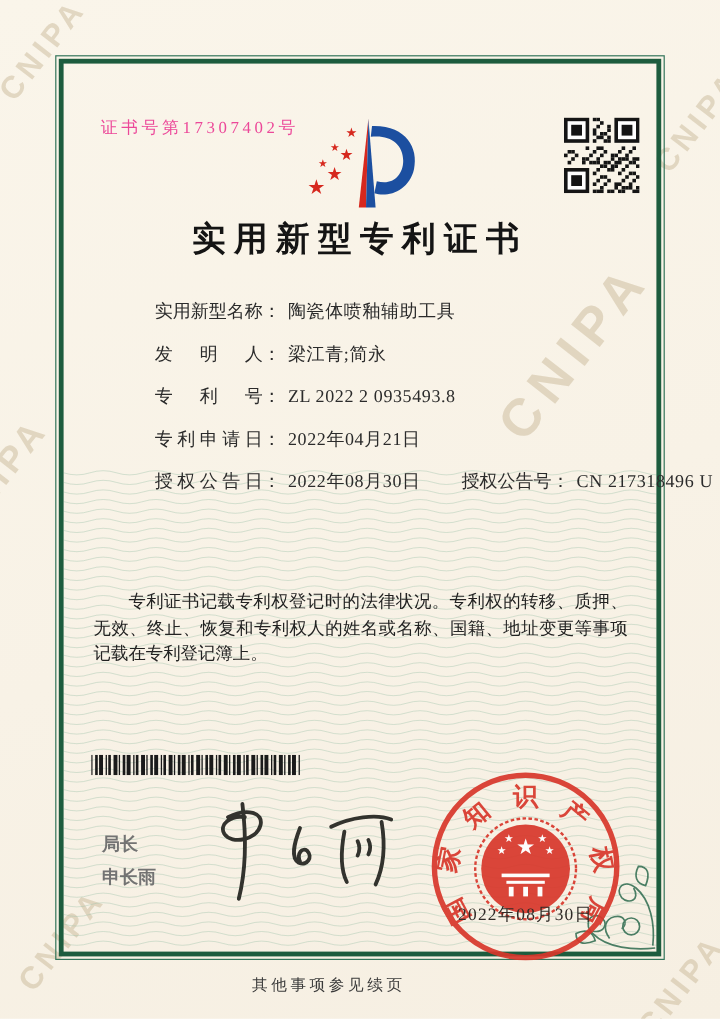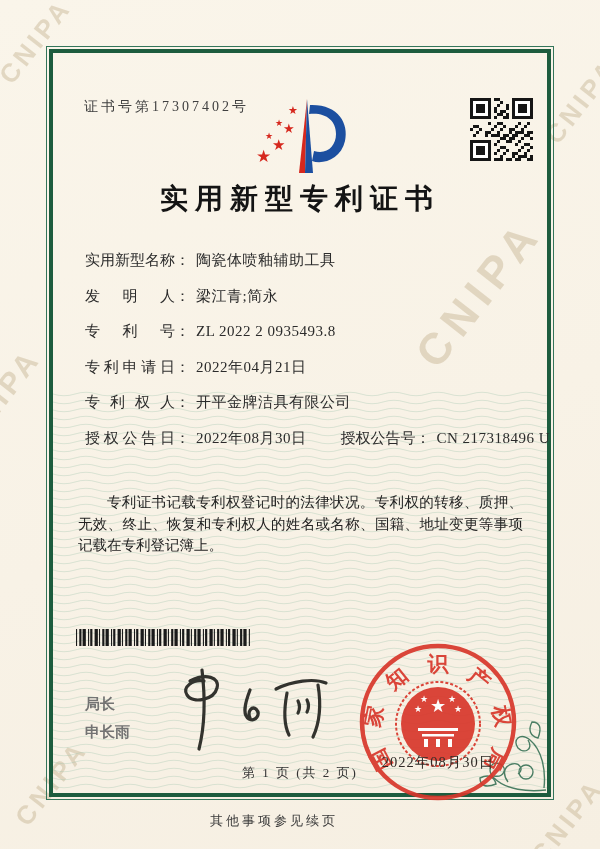--- a/index.html
+++ b/index.html
@@ -13,29 +13,29 @@
     position:absolute;font-family:"Liberation Sans","DejaVu Sans",sans-serif;
     font-weight:bold;color:rgba(193,174,138,0.42);letter-spacing:4px;
     transform:rotate(-52deg);transform-origin:center;user-select:none;white-space:nowrap;
     z-index:1;
   }
   .frame{position:absolute;left:46px;top:46px;width:508px;height:754px;
     border:1px solid #33755a;padding:2px;box-sizing:border-box;z-index:2;}
   .frame-inner{width:100%;height:100%;box-sizing:border-box;border:4px solid #1d5c3e;}
   .waves{position:absolute;left:53px;top:388px;z-index:2;pointer-events:none;}
   .content{position:absolute;left:0;top:0;width:600px;height:849px;z-index:3;}
-  .certno{position:absolute;left:84px;top:98px;font-size:14px;letter-spacing:3px;color:#404040;}
+  .certno{position:absolute;left:84px;top:98px;font-size:14px;letter-spacing:3px;color:#ec4899;}
   .logo{position:absolute;left:252px;top:96px;}
   .qr{position:absolute;left:470px;top:98px;}
   .title{position:absolute;left:0;top:180px;width:600px;text-align:center;
     font-size:28px;font-weight:bold;letter-spacing:7px;color:#141414;}
   .fields{position:absolute;left:85px;top:249px;width:440px;font-size:15px;}
   .frow{margin-bottom:13.5px;line-height:22px;white-space:nowrap;}
   .flabel{display:inline-block;width:90px;text-align:justify;text-align-last:justify;
-    -moz-text-align-last:justify;vertical-align:top;}
+    -moz-text-align-last:justify;vertical-align:top;margin-left:44px;}
   .fcolon{display:inline-block;margin-right:6px;}
   .fvalue{letter-spacing:0.5px;text-align:center;}
   .fpair2{margin-left:34px;}
   .body-text{position:absolute;left:78px;top:492px;width:445px;font-size:14.5px;
     line-height:21.5px;text-align:justify;color:#222;}
   .body-text p{margin:0;text-indent:2em;}
   .barcode{position:absolute;left:76px;top:629px;}
   .sig-block{position:absolute;left:85px;top:690px;font-size:15px;font-weight:600;
     color:#737373;font-family:"Liberation Sans","DejaVu Sans",sans-serif;line-height:28px;}
   .signature{position:absolute;left:160px;top:665px;}
@@ -249,23 +249,20 @@
     <div class="frow">
       <span class="flabel">发明人</span><span class="fcolon">：</span><span class="fvalue">梁江青;简永</span>
     </div>
     <div class="frow">
       <span class="flabel">专利号</span><span class="fcolon">：</span><span class="fvalue">ZL 2022 2 0935493.8</span>
     </div>
     <div class="frow">
       <span class="flabel">专利申请日</span><span class="fcolon">：</span><span class="fvalue">2022年04月21日</span>
     </div>
     <div class="frow">
-      <span class="flabel">专利权人</span><span class="fcolon">：</span><span class="fvalue">开平金牌洁具有限公司</span>
-    </div>
-    <div class="frow">
       <span class="flabel">授权公告日</span><span class="fcolon">：</span><span class="fvalue">2022年08月30日</span><span class="fpair2"><span>授权公告号</span><span class="fcolon">：</span></span><span class="fvalue">CN 217318496 U</span>
     </div>
   </div>
 
   <div class="body-text">
     <p>专利证书记载专利权登记时的法律状况。专利权的转移、质押、无效、终止、恢复和专利权人的姓名或名称、国籍、地址变更等事项记载在专利登记簿上。</p>
   </div>
 
   <svg class="barcode" width="175" height="17" preserveAspectRatio="none" viewBox="0 0 160 17">
       <rect x="0" y="0" width="1" height="17" fill="#1a1a1a"></rect>
@@ -362,15 +359,14 @@
 
   <svg class="ornament" width="80" height="84" viewBox="0 0 80 84" fill="none" stroke="#2e6b4f" stroke-width="1.4" opacity="0.85">
     <path d="M78,78 C60,80 38,78 26,66 C18,58 24,48 32,52 C40,56 36,66 26,64"></path>
     <path d="M76,76 C78,58 74,38 62,28 C52,20 44,28 50,36 C56,42 66,38 60,28"></path>
     <path d="M40,70 C34,62 36,54 44,52 C52,50 56,58 50,62"></path>
     <circle cx="58" cy="60" r="7"></circle>
     <path d="M64,10 C60,18 62,24 70,26 C74,16 72,10 64,10 Z"></path>
     <path d="M12,66 C20,62 26,64 28,72 C18,76 12,74 12,66 Z"></path>
   </svg>
 
-  <div class="page-foot">第 1 页 (共 2 页)</div>
   <div class="note">其他事项参见续页</div>
 </div>
 
 </body></html>

